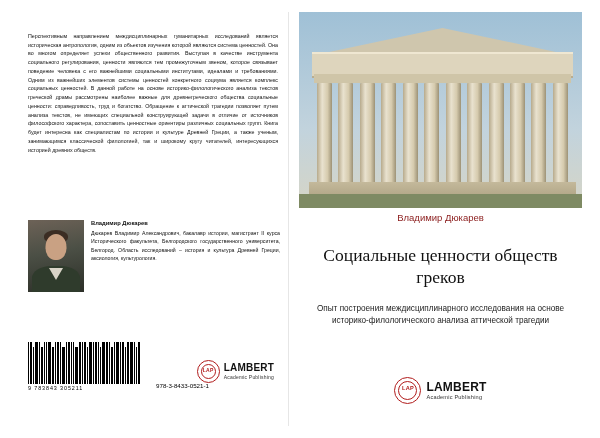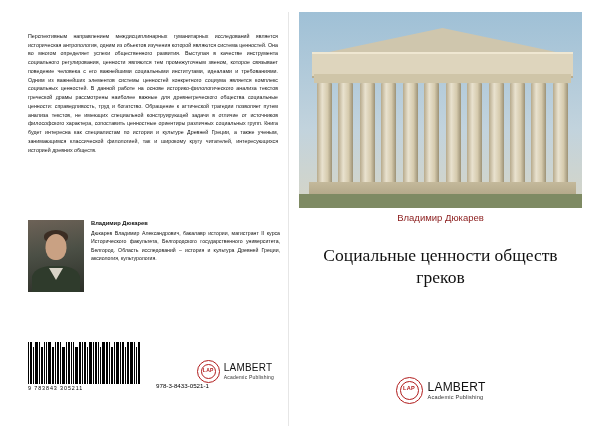--- a/index.html
+++ b/index.html
@@ -188,21 +188,21 @@
     position: absolute;
     left: 0; right: 0; top: 5.5px;
     text-align: center;
     font-size: 5px;
     font-weight: bold;
     color: #b11c1c;
     letter-spacing: 0.3px;
   }
   .lap-name {
     font-size: 10px;
-    font-weight: normal;
+    font-weight: bold;
     color: #111111;
     letter-spacing: 0.2px;
     line-height: 1;
   }
   .lap-sub {
     font-size: 5px;
     color: #333;
     letter-spacing: 0.2px;
     margin-top: 1.5px;
   }
@@ -463,20 +463,21 @@
             <i></i>
         </div>
         <div class="steps"></div>
       </div>
       <div class="ground"></div>
     </div>
 
     <div class="front-text">
       <div class="front-author">Владимир Дюкарев</div>
       <div class="front-title">Социальные ценности обществ греков</div>
+      <div class="front-subtitle">Опыт построения междисциплинарного исследования на основе историко-филологического анализа аттической трагедии</div>
     </div>
 
     <div class="front-publisher">
       <div class="lap-mark">
         <span>LAP</span>
       </div>
       <div>
         <div class="lap-name">LAMBERT</div>
         <div class="lap-sub">Academic Publishing</div>
       </div>

